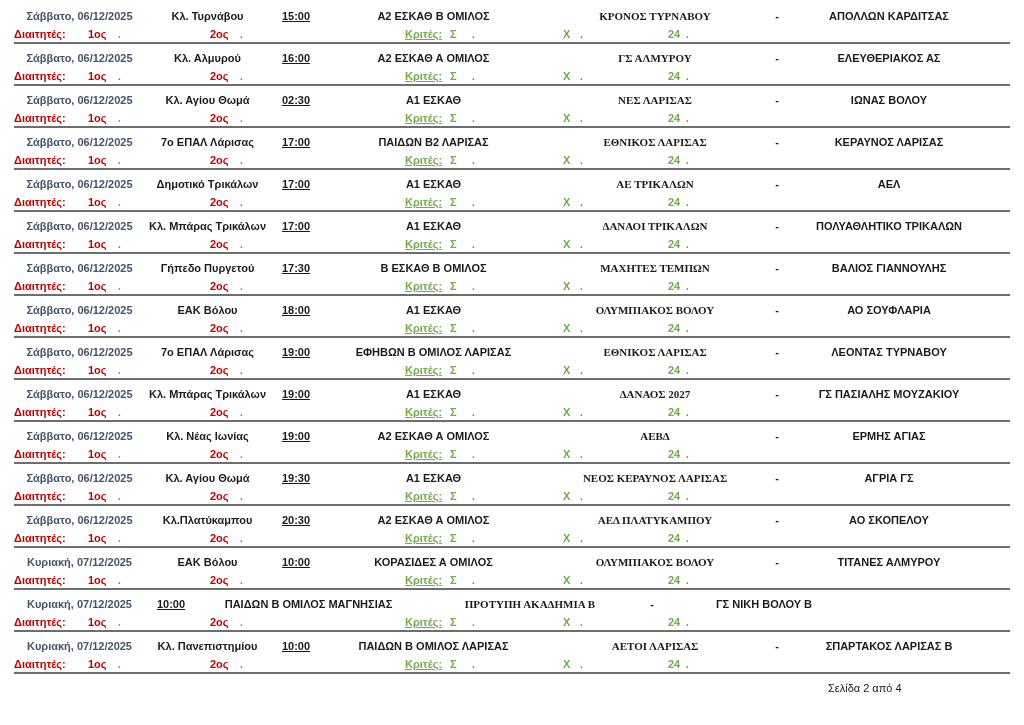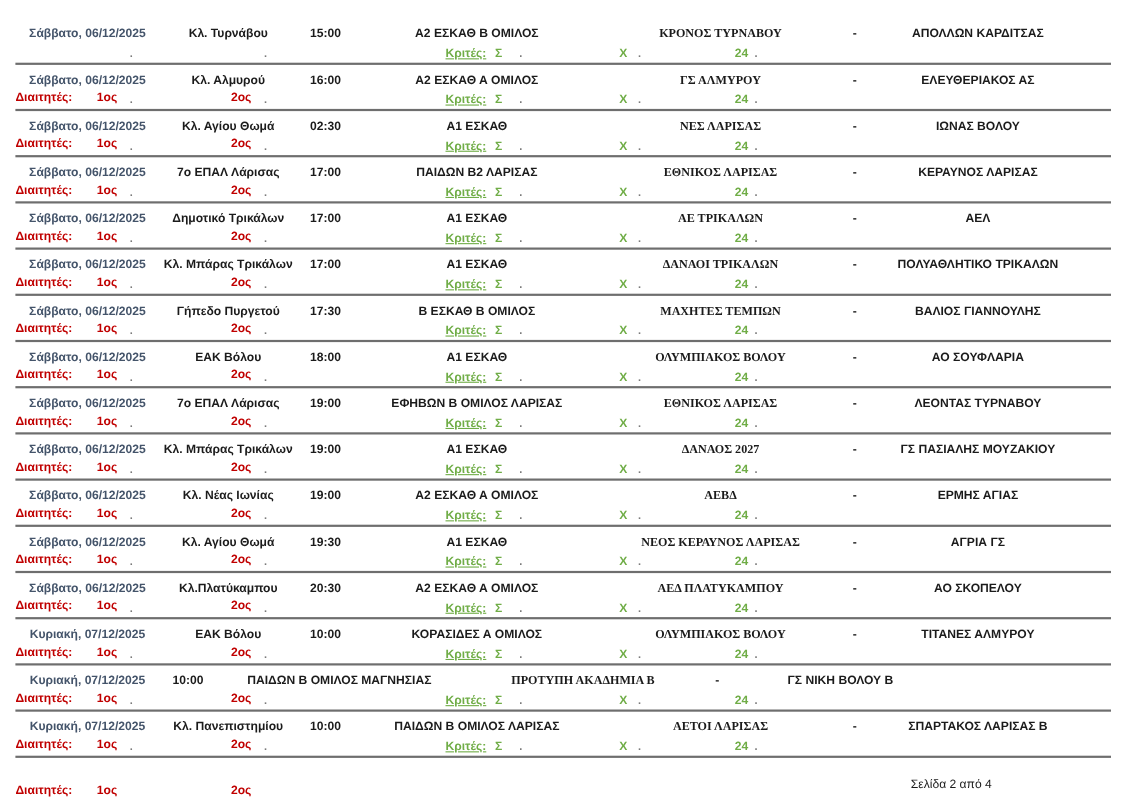--- a/index.html
+++ b/index.html
@@ -1,53 +1,53 @@
 <!DOCTYPE html>
 <html><head>
 <meta charset="utf-8">
 <style>
   html,body { margin:0; padding:0; background:#ffffff; }
   body {
     width:1024px; height:725px; overflow:hidden;
     font-family:"Liberation Sans","DejaVu Sans",sans-serif;
     -webkit-font-smoothing:antialiased;
   }
-  .sheet { padding:17px 14px 0 14px; }
+  .sheet { padding:2px 14px 0 14px; }
   .row { border-bottom:2px solid #6e6e6e; }
   .line1 {
     display:flex; align-items:center; min-height:27px;
     font-weight:700; font-size:11px; line-height:12px; color:#1b1b1b;
   }
   .c { text-align:center; flex:0 0 auto; }
   .c.date  { width:131px; color:#44546A; }
   .c.venue { width:125px; }
-  .c.time  { width:52px; }
+  .c.time  { width:52px;text-decoration:underline; }
   .c.cat   { width:223px; }
   .c.home  { width:220px;font-family:Liberation Serif, serif; }
   .c.dash  { width:24px; }
   .c.away  { width:200px; }
   .line2 { position:relative; height:13px; font-weight:700; font-size:11px; }
   .p { position:absolute; top:0; line-height:11px; white-space:nowrap; }
-  .red   { color:#C00000;margin-top:40px; }
+  .red   { color:#C00000; }
   .green { color:#70AD47; }
   .d { color:#7a7a7a; font-size:10px; }
   .rlab { left:0; }
   .r1   { left:74px; }
   .d1   { left:104px; }
   .r2   { left:196px; }
   .d2   { left:226px; }
   .klab { left:391px;text-decoration:underline; }
   .ks   { left:436px; }
   .kd1  { left:458px; }
   .kx   { left:549px; }
   .kd2  { left:566px; }
   .k24  { left:654px; }
   .kd3  { left:672px; }
   .footer {
-    margin:18px 0 0 814px; font-size:11px; color:#1b1b1b; font-weight:400;
+    margin:8px 0 0 814px; font-size:11px; color:#1b1b1b; font-weight:400;
   }
 </style>
 </head>
 <body>
 
 <div class="sheet">
   <div id="rows">
   <div class="row">
     <div class="line1">
       <span class="c date">Σάββατο, 06/12/2025</span>

